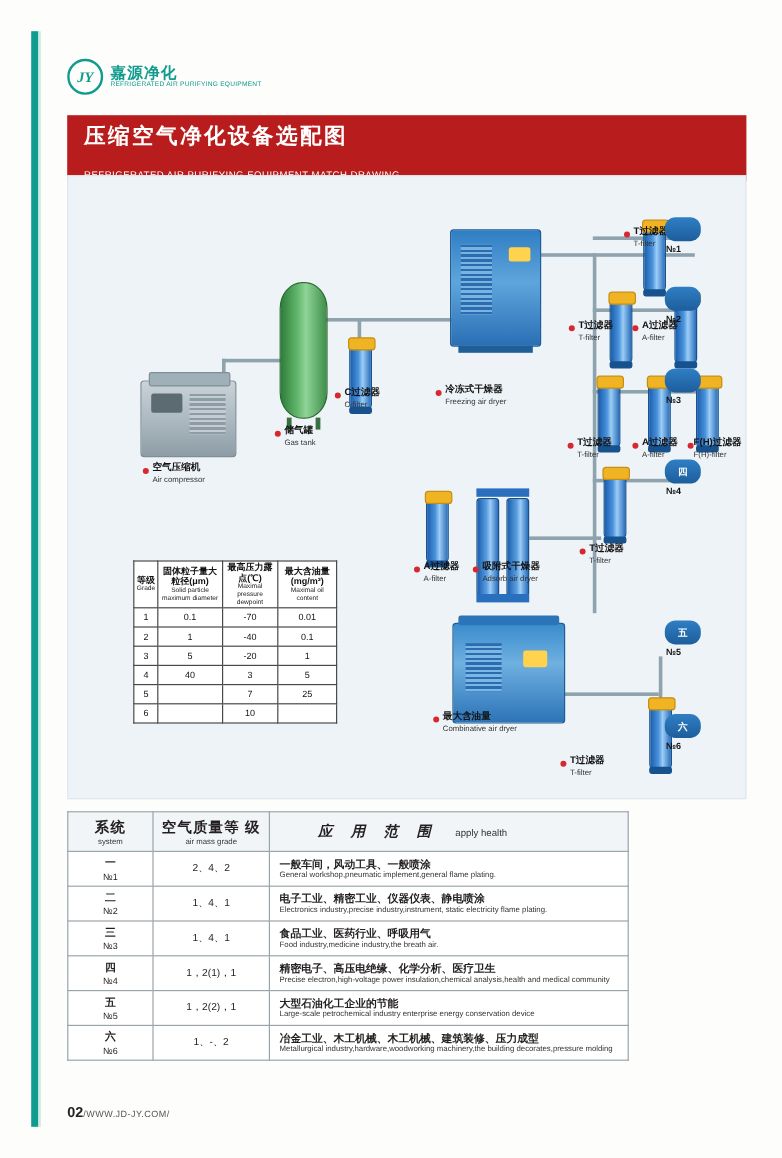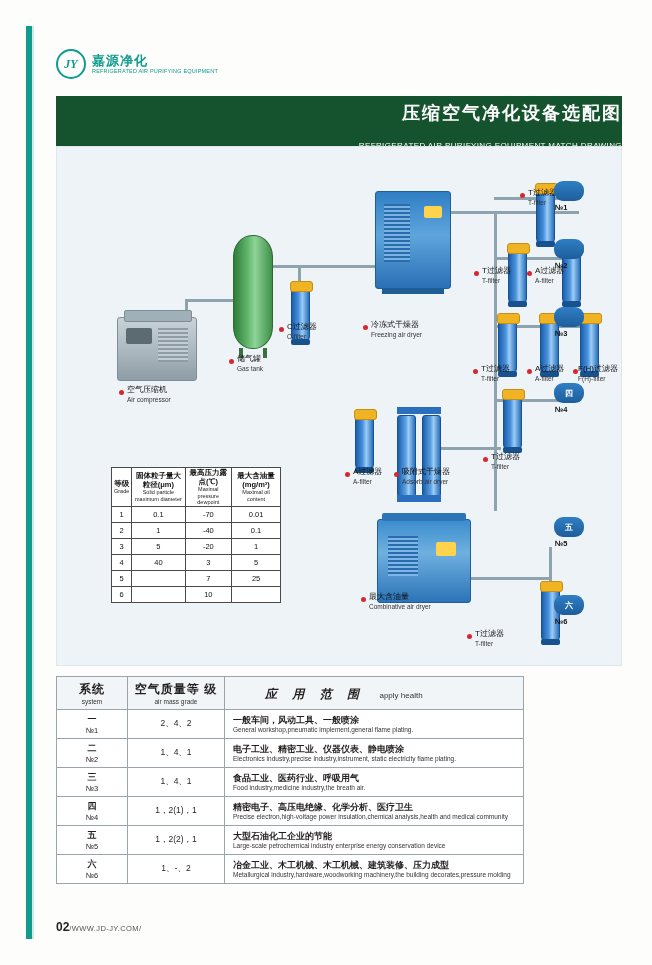--- a/index.html
+++ b/index.html
@@ -32,21 +32,21 @@
     border:2px solid #0f9b8e;color:#0f9b8e;
     display:flex;align-items:center;justify-content:center;
     font-size:12px;font-weight:bold;font-style:italic;
     font-family:"Liberation Serif",serif;
   }
   .logo-text-cn{font-size:13px;color:#0f9b8e;font-weight:bold;letter-spacing:1px;line-height:1.1;}
   .logo-text-en{font-size:5.5px;color:#0f9b8e;letter-spacing:0.2px;line-height:1.2;}
   
   .title-band{
     position:absolute;left:56px;top:96px;width:566px;height:55px;
-    background:#14532d;color:#fff;padding:6px 0 0 14px;box-sizing:border-box;text-align:right;
+    background:#b91c1c;color:#fff;padding:6px 0 0 14px;box-sizing:border-box;
   }
   .title-cn{font-size:18px;font-weight:bold;letter-spacing:2px;line-height:1.25;}
   .title-en{font-size:8px;letter-spacing:0.4px;margin-top:16px;}
   
   .diagram{
     position:absolute;left:56px;top:146px;width:566px;height:520px;
     background:#eef3f7;border:1px solid #dfe7ec;box-sizing:border-box;
   }
   .diagram-inner{position:absolute;inset:0;}
 
@@ -105,21 +105,21 @@
     left:320px;top:372px;width:92px;height:82px;
     background:linear-gradient(180deg,#3a8ccc 0%,#6fb0e0 40%,#2c74b8 100%);
     border:1px solid #1f5e96;border-radius:3px;
   }
   .combi .top{position:absolute;left:4px;top:-7px;width:84px;height:8px;background:#2c74b8;border-radius:2px;}
   .combi .panel{position:absolute;left:10px;top:16px;width:30px;height:40px;background:repeating-linear-gradient(180deg,#2a6cae 0 2px,#7bb6e4 2px 4px);}
   .combi .logo{position:absolute;right:14px;top:22px;width:20px;height:14px;background:#ffd34d;border-radius:2px;}
 
   
   .lbl{position:absolute;font-size:7.5px;line-height:1.25;color:#1b1b1b;white-space:nowrap;}
-  .lbl .cn{font-size:8px;font-weight:normal;color:#111;}
+  .lbl .cn{font-size:8px;font-weight:bold;color:#111;}
   .lbl .en{font-size:6.5px;color:#333;}
   .dot{position:absolute;width:5px;height:5px;border-radius:50%;background:#d7282f;}
 
   
   .badge{
     position:absolute;width:30px;height:20px;border-radius:9px;
     background:linear-gradient(180deg,#2f7ec4,#1d5e9c);
     color:#fff;font-size:8px;display:flex;align-items:center;justify-content:center;
     font-weight:bold;
   }

